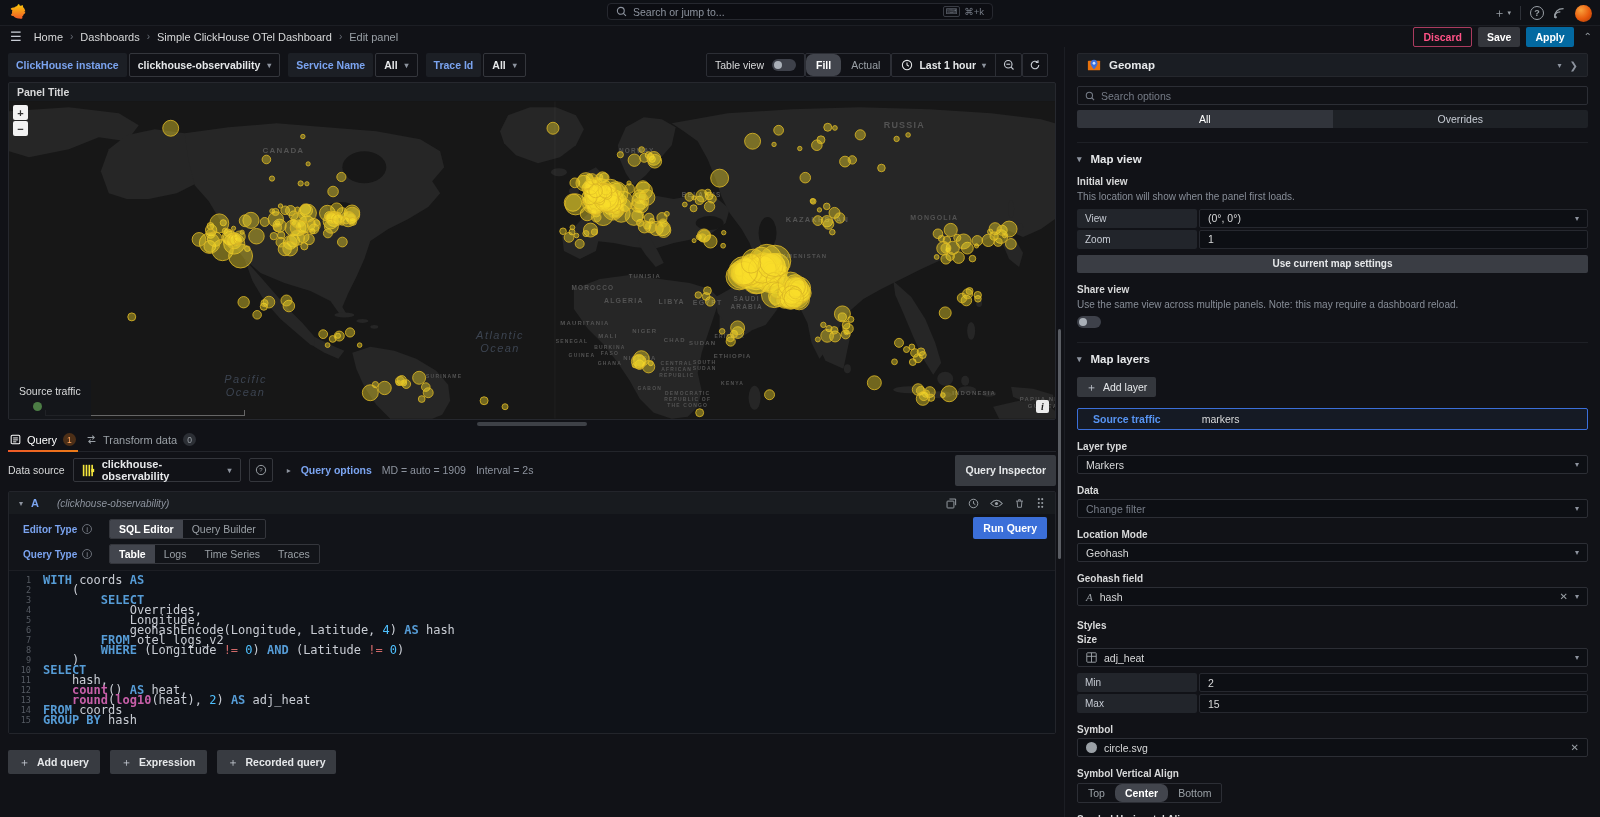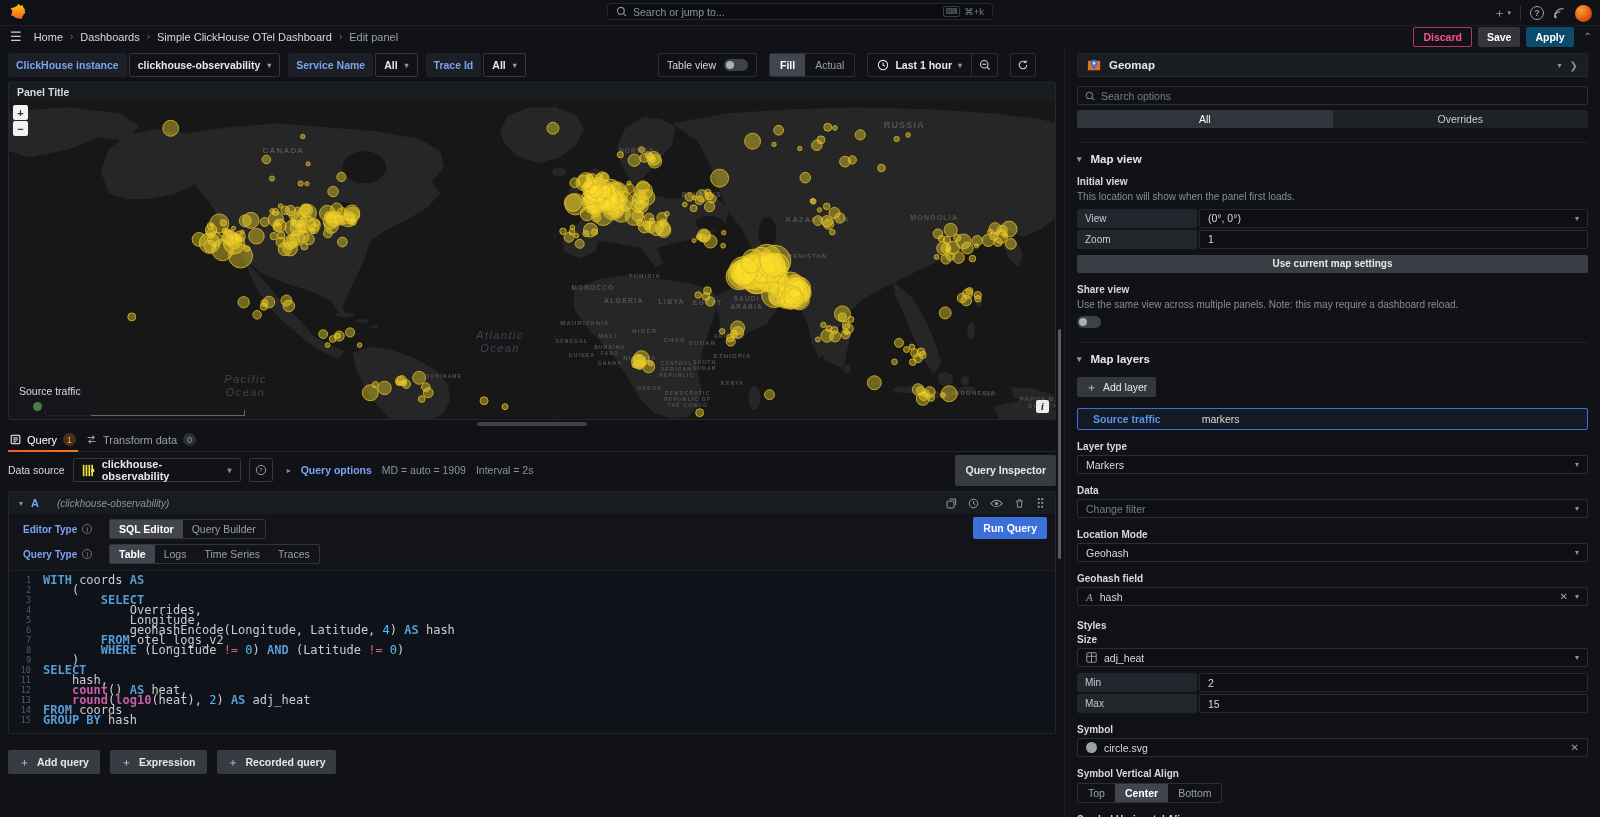--- a/index.html
+++ b/index.html
@@ -26,44 +26,44 @@
   .burger { color:#c7ccd4; font-size:13px; margin-right:12px; }
   .crumbs { display:flex; align-items:center; gap:7px; font-size:11px; }
   .crumb { color:#d8d9da; }
   .crumb.last { color:#9aa0a6; }
   .crumb-sep { color:#6a6f78; font-size:10px; }
   .crumb-actions { position:absolute; right:8px; display:flex; gap:6px; align-items:center; }
   .btn { height:20px; border-radius:2px; padding:0 9px; font-size:10.5px; display:flex;
     align-items:center; font-weight:bold; cursor:pointer; }
   .btn-discard { color:#ff5286; border:1px solid rgba(255,82,134,.65); }
   .btn-save { background:#34363c; color:#fff; }
-  .btn-apply { background:#0c4a6e; color:#fff; }
+  .btn-apply { background:#0369a1; color:#fff; }
   .chev-up { color:#9aa0a6; font-size:10px; margin-left:4px; }
 
   .content { display:flex; height:770px; }
   .main { width:1056px; padding:0 0 0 8px; }
   .gutter { width:8px; position:relative; }
   .scroll-thumb { position:absolute; left:2px; top:282px; width:3px; height:230px;
     background:#5a5d63; border-radius:2px; }
   .sidebar { width:536px; border-left:1px solid #1c1e24; padding:6px 12px 0 12px; overflow:hidden; height:791px; }
 
   .filterrow { margin-top:6px; height:24px; display:flex; align-items:center; gap:8px; position:relative; }
   .fgroup { display:flex; gap:2px; }
   .flabel { background:#1c1f25; color:#7ba4f0; font-size:10.5px; font-weight:bold;
     height:24px; display:flex; align-items:center; padding:0 8px; border-radius:2px; }
   .fvalue { border:1px solid #34363c; height:24px; display:flex; align-items:center; gap:7px;
     padding:0 8px; font-size:10.5px; color:#e6e8ea; font-weight:bold; border-radius:2px; }
   .caret { color:#8d939e; font-size:8px; }
-  .viewbar { position:absolute; right:20px; display:flex; align-items:center; gap:12px; }
+  .viewbar { position:absolute; right:8px; display:flex; align-items:center; gap:0; }
   .tvwrap { border:1px solid #2c2e35; border-radius:2px; height:24px; display:flex;
     align-items:center; gap:8px; padding:0 8px; font-size:10.5px; color:#d8d9da; }
   .toggle { width:24px; height:12px; border-radius:7px; background:#3e414a; position:relative; }
   .toggle .knob { position:absolute; left:2px; top:2px; width:8px; height:8px; border-radius:50%; background:#aab0b8; }
   .segwrap { border:1px solid #2c2e35; border-radius:2px; height:24px; display:flex; align-items:center; overflow:hidden; }
-  .seg { padding:0 10px; height:100%; display:flex; align-items:center; font-size:10.5px; color:#9aa0a6; }
+  .seg { padding:0 10px; height:100%; display:flex; align-items:center; font-size:10.5px; color:#9aa0a6;border-radius:7px; }
   .seg.sel { background:#42454d; color:#fff; font-weight:bold; }
   .timewrap { border:1px solid #2c2e35; border-radius:2px; height:24px; display:flex; align-items:center; }
   .timebtn { display:flex; align-items:center; gap:6px; padding:0 9px; font-size:10.5px; font-weight:bold; color:#e6e8ea; height:100%; }
   .sqbtn { width:26px; height:100%; border-left:1px solid #2c2e35; display:flex; align-items:center; justify-content:center; }
   .refbtn { border:1px solid #2c2e35; border-radius:2px; width:26px; height:24px; display:flex; align-items:center; justify-content:center; }
 
   .panel { margin-top:5px; width:1048px; border:1px solid #26282e; border-radius:2px; background:#181b1f; }
   .panel-header { height:18px; display:flex; align-items:center; padding-left:8px;
     font-size:10.5px; color:#d8d9da; font-weight:bold; }
   .mapwrap { position:relative; width:1046px; height:318px; background:#161616; overflow:hidden; }

